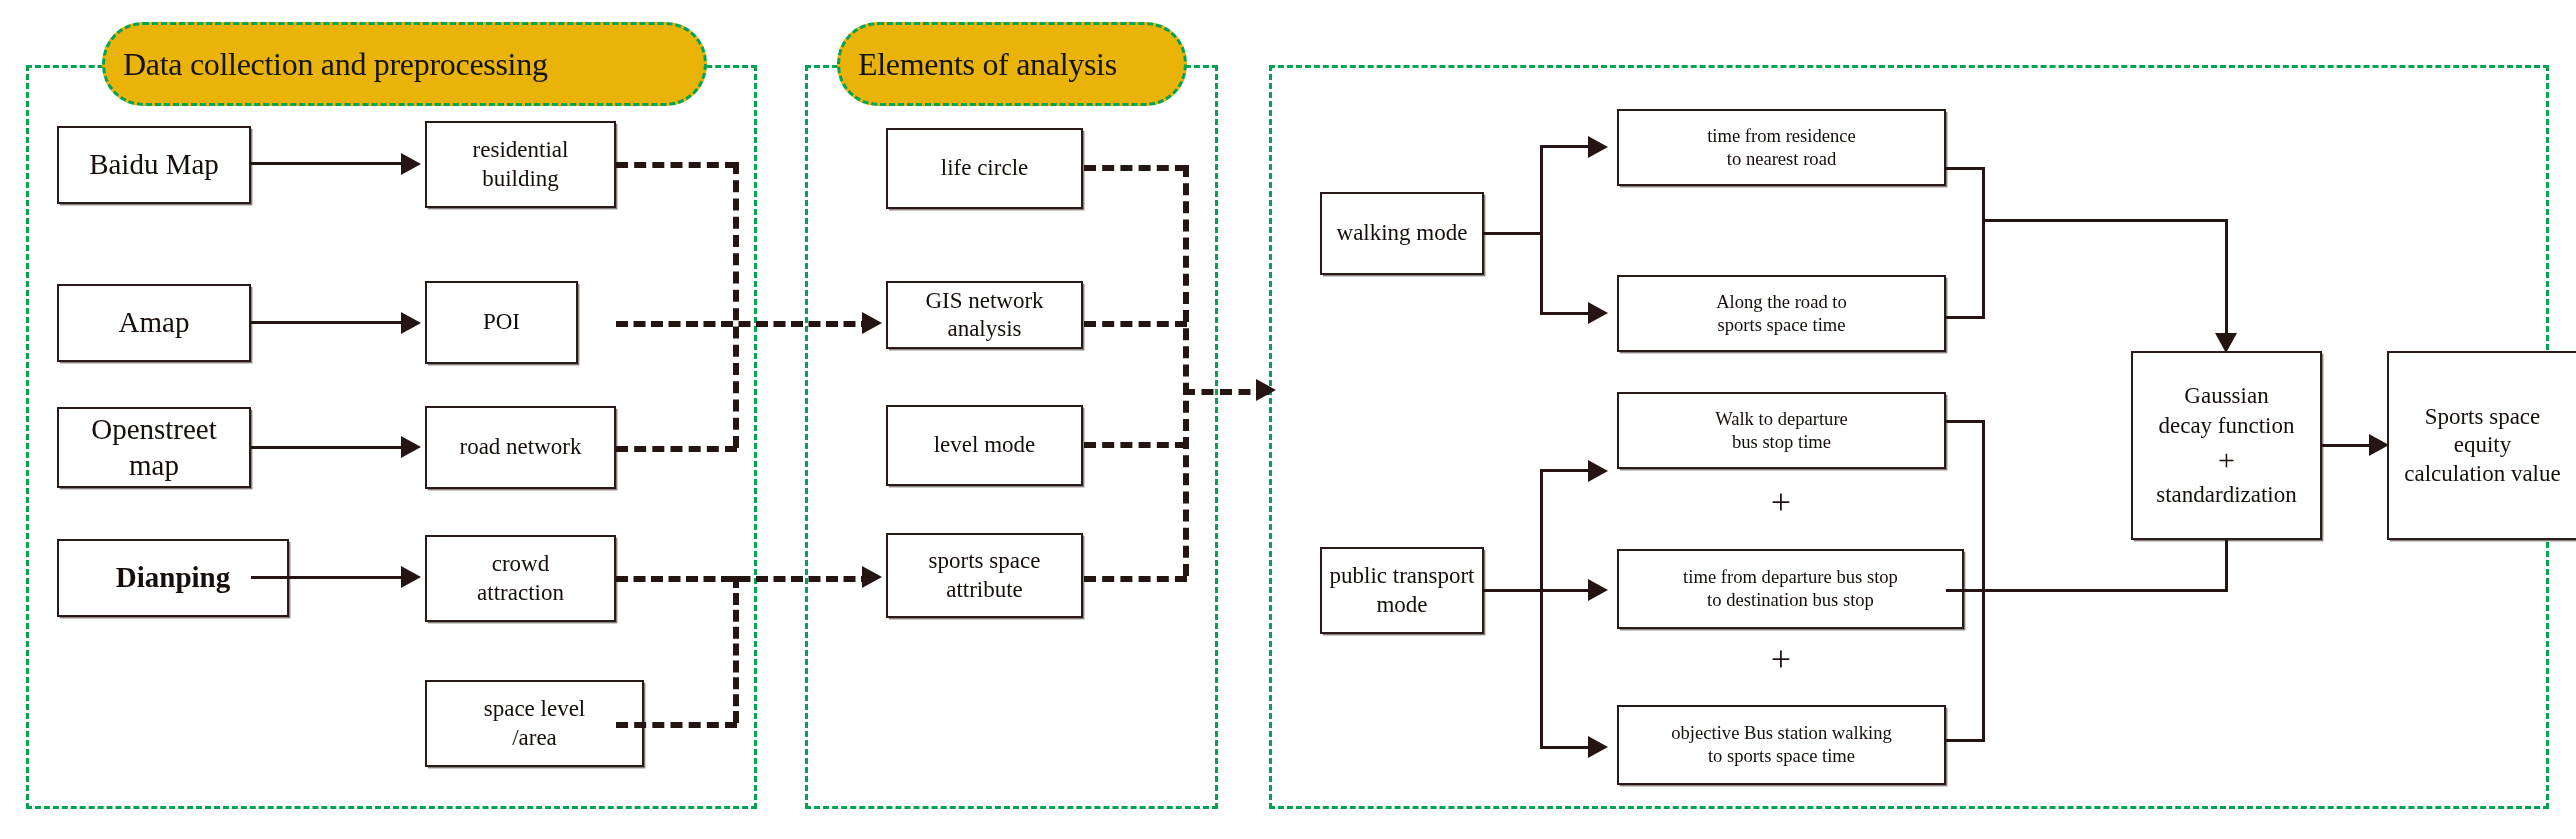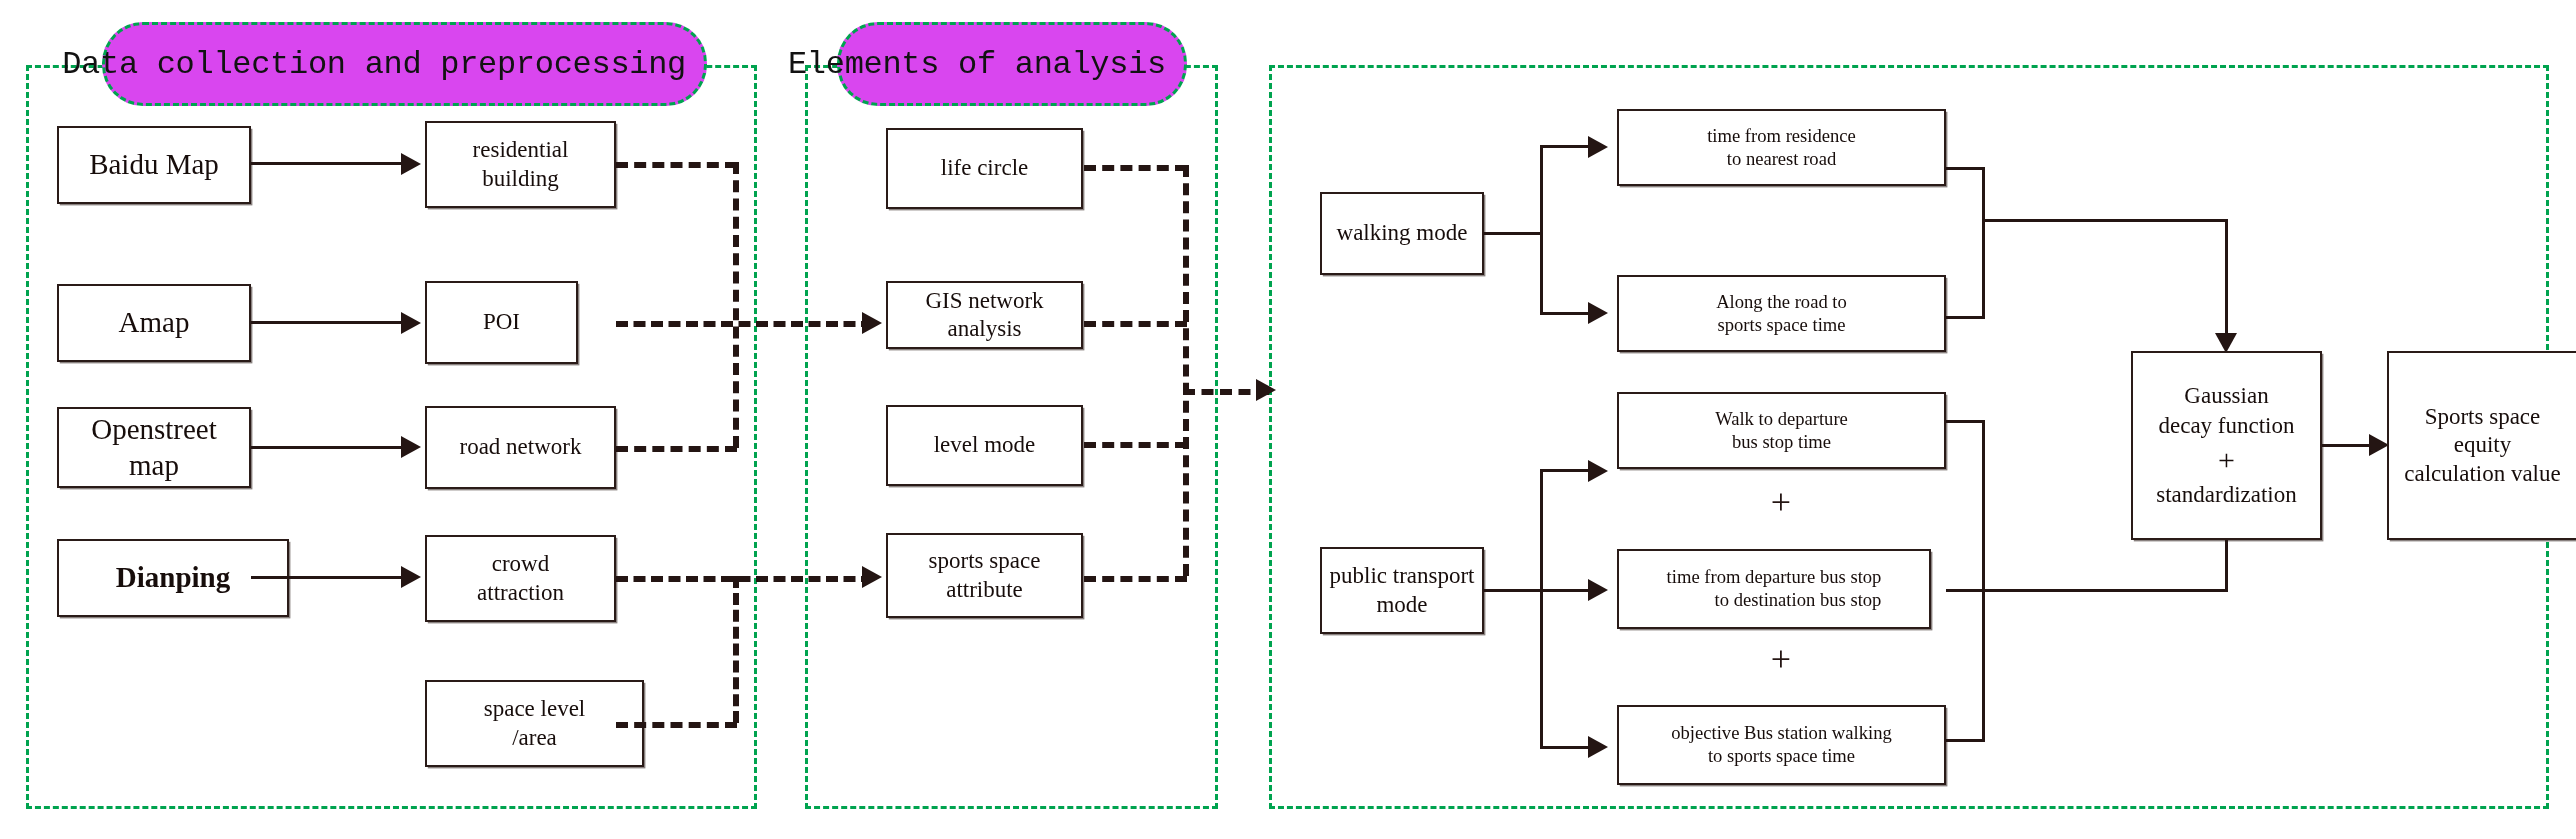--- a/index.html
+++ b/index.html
@@ -22,25 +22,25 @@
     position: absolute;
     border: 3.4px dashed #00a34f;
     box-sizing: border-box;
     background: transparent;
   }
   .region-title {
     position: absolute;
     border: 3.4px dashed #00a34f;
     border-radius: 41px;
     box-sizing: border-box;
-    background: #d946ef;
+    background: #eab308;
     display: flex;
     align-items: center;
-    justify-content: flex-end;
-    font-family: Liberation Mono, monospace;
+    justify-content: flex-start;
+    font-family: Liberation Serif, serif;
     font-size: 32px;
     color: #121212;
     letter-spacing: -0.3px;
     white-space: nowrap;
     padding: 0 18px;
   }
 
   
   .node {
     position: absolute;
@@ -235,21 +235,21 @@
   <div class="arrow right" style="left:1588px; top:460px;"></div>
   <div class="ln" style="left:1540px; top:589px; width:52px; height:3.4px;"></div>
   <div class="arrow right" style="left:1588px; top:579px;"></div>
   <div class="ln" style="left:1540px; top:746px; width:52px; height:3.4px;"></div>
   <div class="arrow right" style="left:1588px; top:736px;"></div>
 
   <div class="node f-xs" style="left:1617px; top:392px; width:329px; height:77px; white-space:pre-line;">
     <span>Walk to departure
 bus stop time</span>
   </div>
-  <div class="node f-xs" style="left:1617px; top:549px; width:314px; height:80px; white-space:pre-line;text-align:right;">
+  <div class="node f-xs" style="left:1617px; top:549px; width:347px; height:80px; white-space:pre-line;">
     <span>time from departure bus stop
 to destination bus stop</span>
   </div>
   <div class="node f-xs" style="left:1617px; top:705px; width:329px; height:80px; white-space:pre-line;">
     <span>objective Bus station walking
 to sports space time</span>
   </div>
 
   <div class="plus" style="left:1763px; top:484px; width:36px;">
     <span>+</span>

